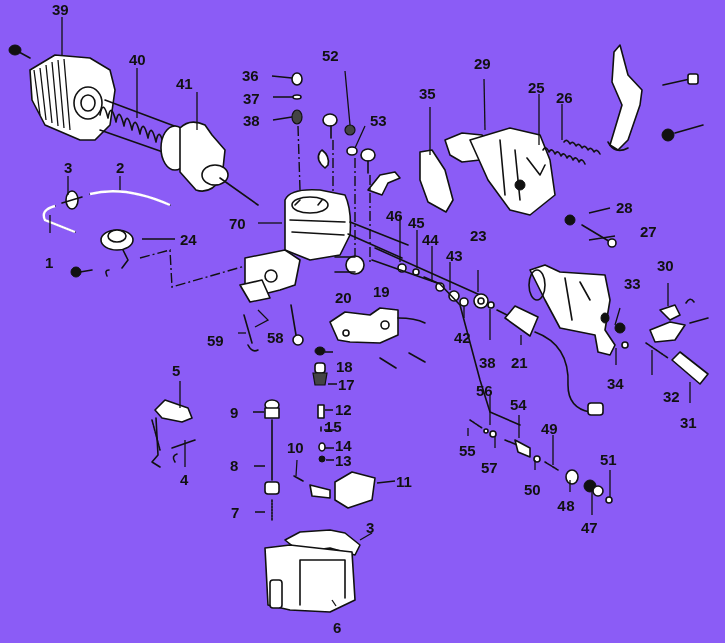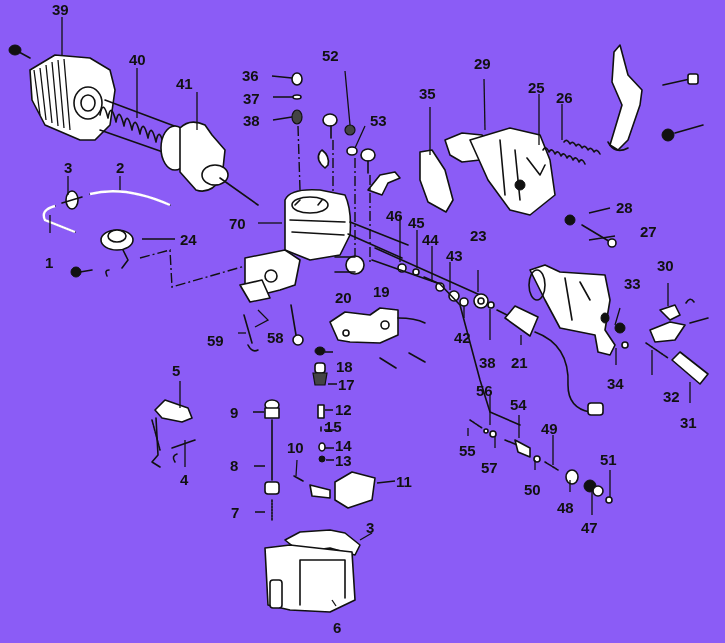--- a/index.html
+++ b/index.html
@@ -390,16 +390,16 @@
 <span class="lbl" style="left:335px;top:453px;">13</span>
 <span class="lbl" style="left:396px;top:474px;">11</span>
 <span class="lbl" style="left:366px;top:520px;">3</span>
 <span class="lbl" style="left:333px;top:620px;">6</span>
 <span class="lbl" style="left:476px;top:383px;">56</span>
 <span class="lbl" style="left:510px;top:397px;">54</span>
 <span class="lbl" style="left:459px;top:443px;">55</span>
 <span class="lbl" style="left:481px;top:460px;">57</span>
 <span class="lbl" style="left:541px;top:421px;">49</span>
 <span class="lbl" style="left:524px;top:482px;">50</span>
-<span class="lbl" style="left:557px;top:500px;">48</span>
+<span class="lbl" style="left:557px;top:500px;font-family:Liberation Mono, monospace;">48</span>
 <span class="lbl" style="left:581px;top:520px;">47</span>
 <span class="lbl" style="left:600px;top:452px;">51</span>
 </div>
 
 </body></html>

